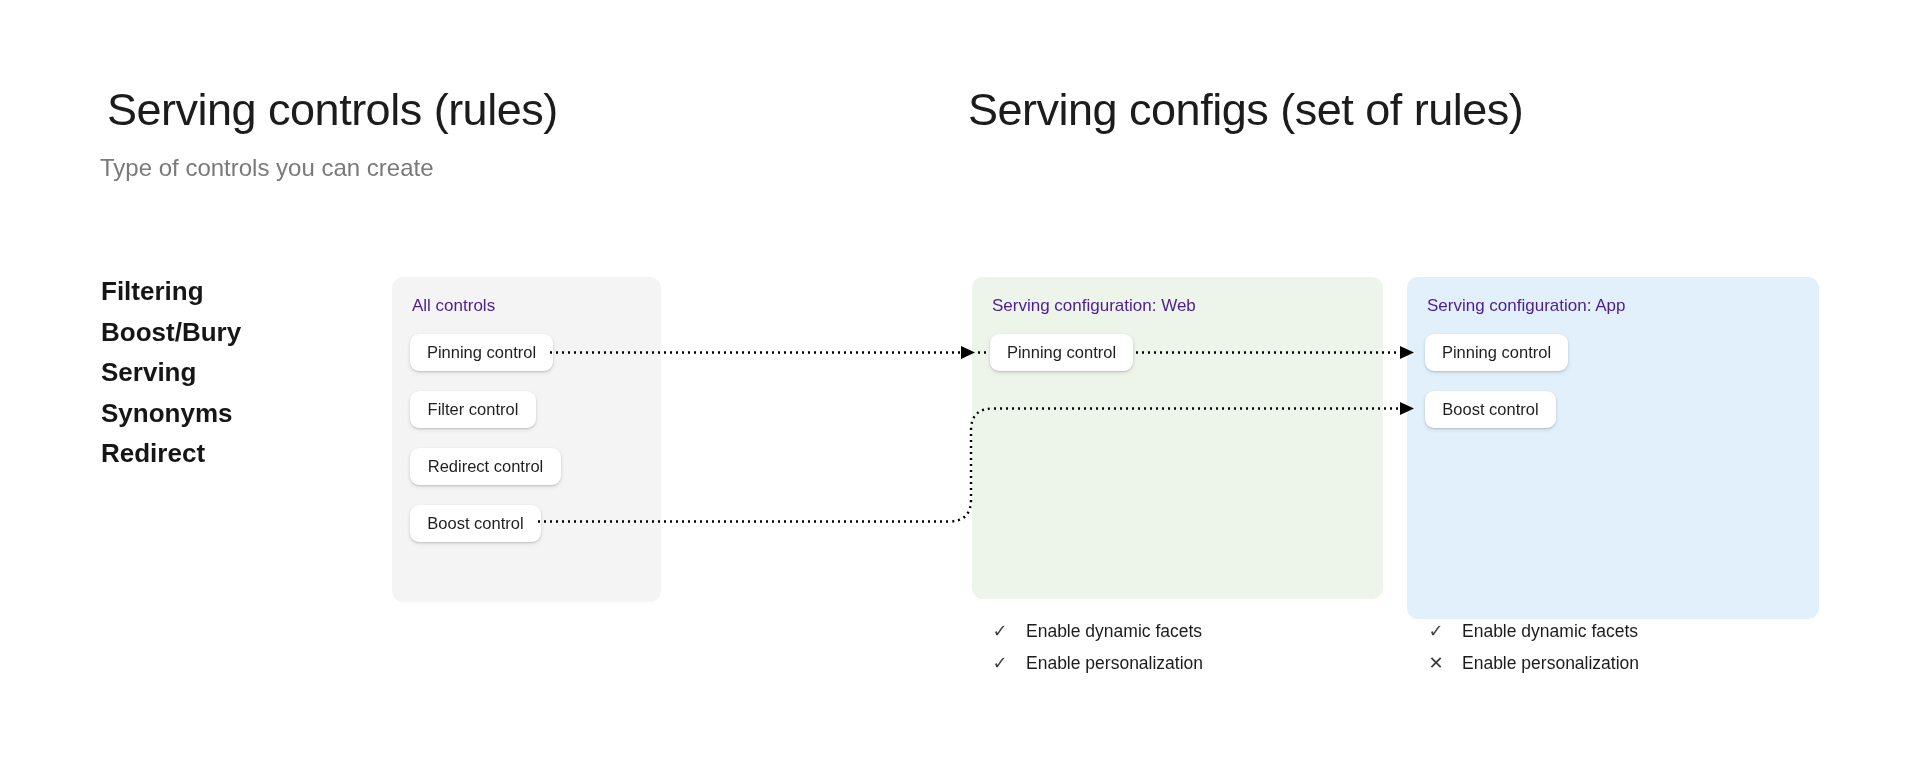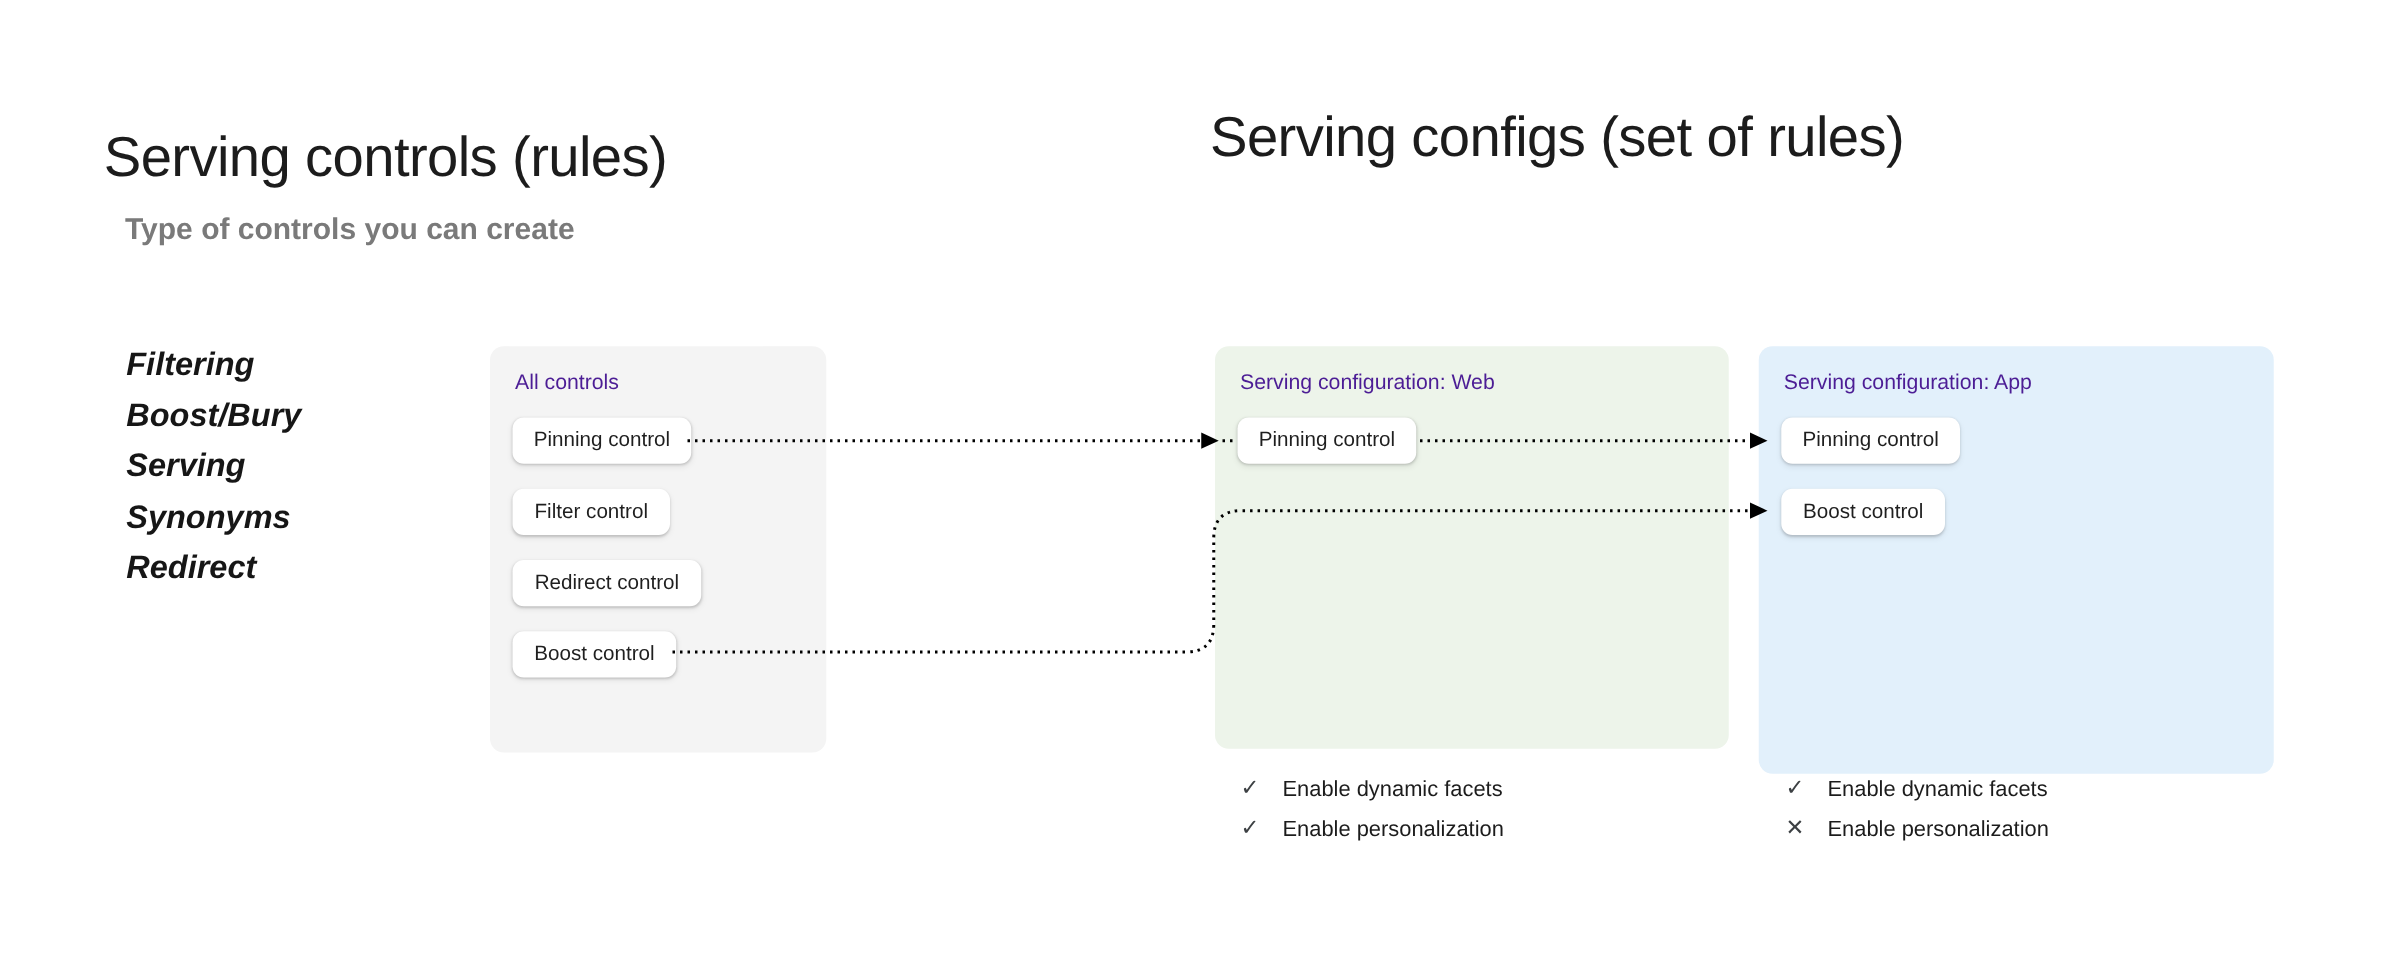--- a/index.html
+++ b/index.html
@@ -18,46 +18,45 @@
 
   
   .big-title {
     position: absolute;
     font-size: 45px;
     font-weight: 400;
     letter-spacing: -0.5px;
     color: #1c1c1c;
     white-space: nowrap;
   }
-  .title-left  { left: 83px;  top: 84px; margin-top: 16px; }
+  .title-left  { left: 107px;  top: 84px; }
   .title-right { left: 968px; top: 84px; }
   .subtitle {
     position: absolute;
     font-size: 24px;
     font-weight: 400;
     color: #7a7a7a;
     white-space: nowrap;
   }
-  .subtitle-left  { left: 100px; top: 170px; font-weight: bold; }
+  .subtitle-left  { left: 100px; top: 154px; }
   .subtitle-right { left: 971px; top: 170px; }
 
   
   .control-type-list {
     position: absolute;
     left: 101px;
     top: 271px;
     list-style: none;
   }
   .control-type-list li {
     font-size: 26px;
     font-weight: 600;
     color: #161616;
     line-height: 40.5px;
     white-space: nowrap;
-    font-style: italic;
   }
 
   
   .card {
     position: absolute;
     top: 277px;
     border-radius: 11px;
     padding: 19px 18px;
   }
   .card-all  { left: 392px;  width: 269px; height: 325px; background: #f4f4f4; }

